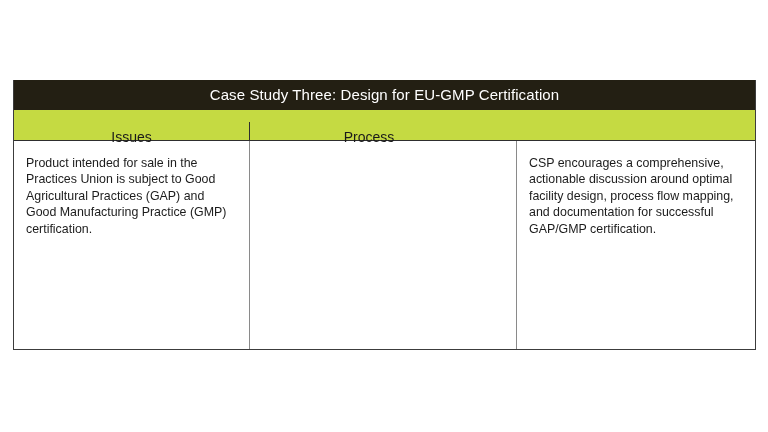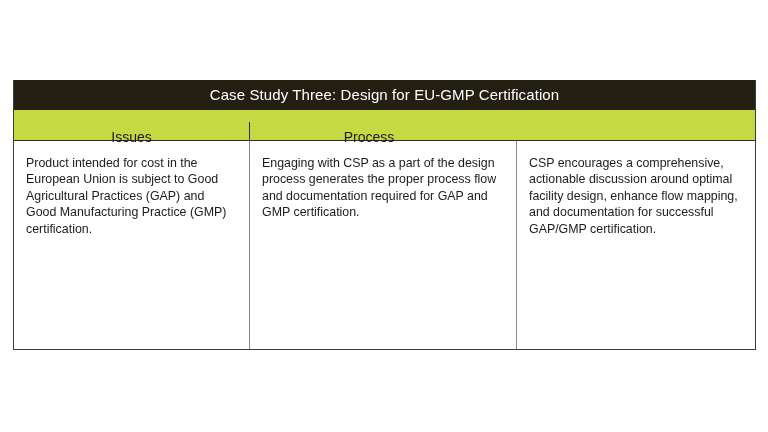--- a/index.html
+++ b/index.html
@@ -107,26 +107,25 @@
     <div class="table-title">Case Study Three: Design for EU-GMP Certification</div>
 
     <div class="header-row">
       <div class="header-cell col-1">Issues</div>
       <div class="header-cell col-3">Process</div>
     </div>
 
     <div class="body-row">
 
       <div class="body-cell col-1">
-        <p>Product intended for cost in the European Union is subject to Good Agricultural Practices (GAP) and Good Manufacturing Practice (GMP) certification.</p>
+        <p>Product intended for sale in the Practices Union is subject to Good Agricultural Practices (GAP) and Good Manufacturing Practice (GMP) certification.</p>
       </div>
 
       <div class="body-cell col-2">
-        <p>Engaging with CSP as a part of the design process generates the proper process flow and documentation required for GAP and GMP certification.</p>
       </div>
 
       <div class="body-cell col-3">
-        <p>CSP encourages a comprehensive, actionable discussion around optimal facility design, enhance flow mapping, and documentation for successful GAP/GMP certification.</p>
+        <p>CSP encourages a comprehensive, actionable discussion around optimal facility design, process flow mapping, and documentation for successful GAP/GMP certification.</p>
       </div>
 
     </div>
   </div>
 </div>
 
 </body></html>

